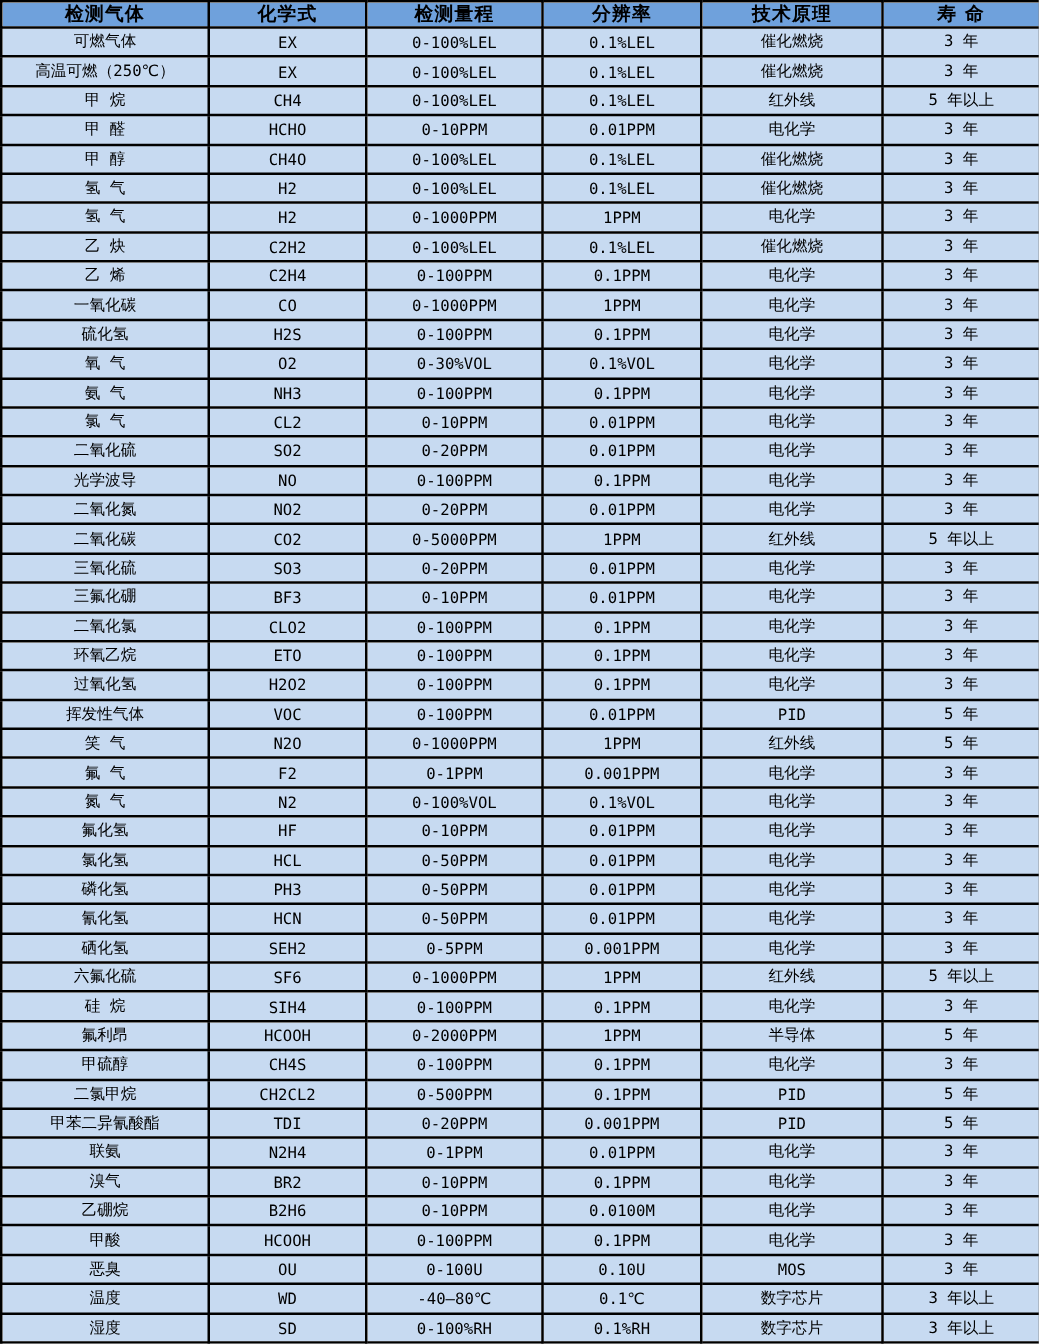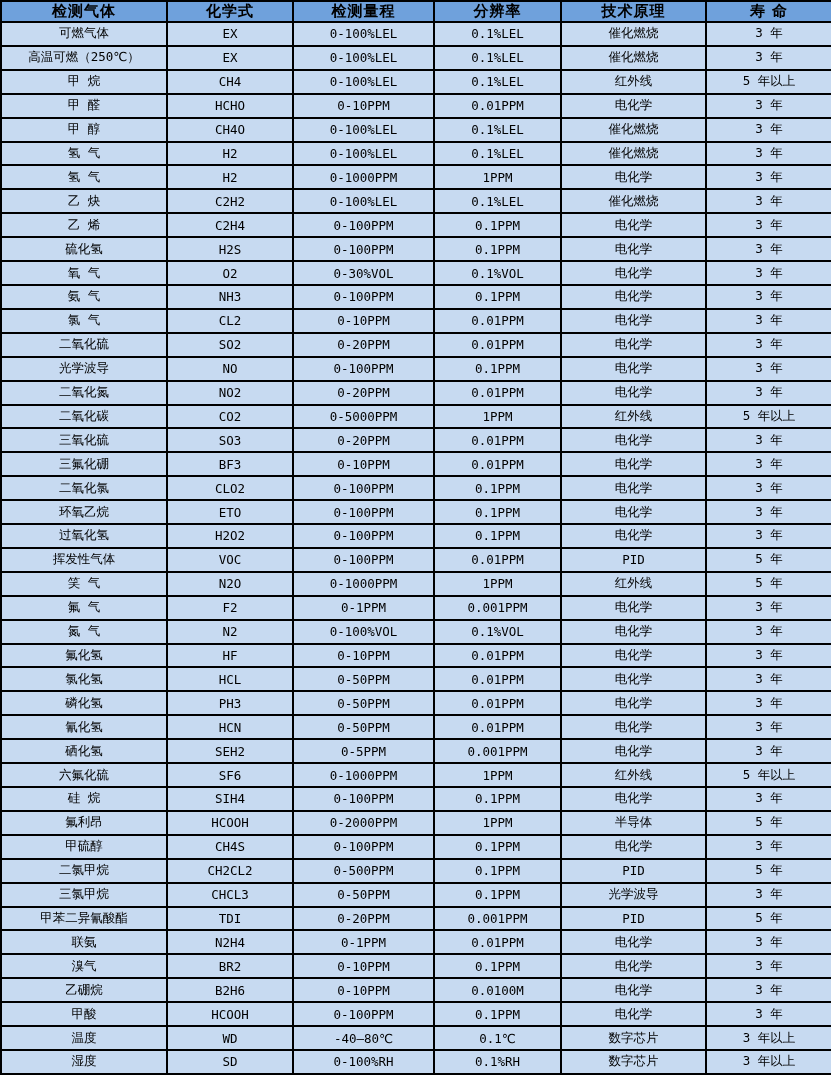--- a/index.html
+++ b/index.html
@@ -121,20 +121,28 @@
         </tr>
         <tr>
           <td>乙 烯</td>
           <td>C2H4</td>
           <td>0-100PPM</td>
           <td>0.1PPM</td>
           <td>电化学</td>
           <td>3 年</td>
         </tr>
         <tr>
+          <td>一氧化碳</td>
+          <td>CO</td>
+          <td>0-1000PPM</td>
+          <td>1PPM</td>
+          <td>电化学</td>
+          <td>3 年</td>
+        </tr>
+        <tr>
           <td>硫化氢</td>
           <td>H2S</td>
           <td>0-100PPM</td>
           <td>0.1PPM</td>
           <td>电化学</td>
           <td>3 年</td>
         </tr>
         <tr>
           <td>氧 气</td>
           <td>O2</td>
@@ -335,28 +343,20 @@
           <td>电化学</td>
           <td>3 年</td>
         </tr>
         <tr>
           <td>二氯甲烷</td>
           <td>CH2CL2</td>
           <td>0-500PPM</td>
           <td>0.1PPM</td>
           <td>PID</td>
           <td>5 年</td>
-        </tr>
-        <tr>
-          <td>三氯甲烷</td>
-          <td>CHCL3</td>
-          <td>0-50PPM</td>
-          <td>0.1PPM</td>
-          <td>光学波导</td>
-          <td>3 年</td>
         </tr>
         <tr>
           <td>甲苯二异氰酸酯</td>
           <td>TDI</td>
           <td>0-20PPM</td>
           <td>0.001PPM</td>
           <td>PID</td>
           <td>5 年</td>
         </tr>
         <tr>
@@ -385,20 +385,28 @@
         </tr>
         <tr>
           <td>甲酸</td>
           <td>HCOOH</td>
           <td>0-100PPM</td>
           <td>0.1PPM</td>
           <td>电化学</td>
           <td>3 年</td>
         </tr>
         <tr>
+          <td>恶臭</td>
+          <td>OU</td>
+          <td>0-100U</td>
+          <td>0.10U</td>
+          <td>MOS</td>
+          <td>3 年</td>
+        </tr>
+        <tr>
           <td>温度</td>
           <td>WD</td>
           <td>-40—80℃</td>
           <td>0.1℃</td>
           <td>数字芯片</td>
           <td>3 年以上</td>
         </tr>
         <tr>
           <td>湿度</td>
           <td>SD</td>

